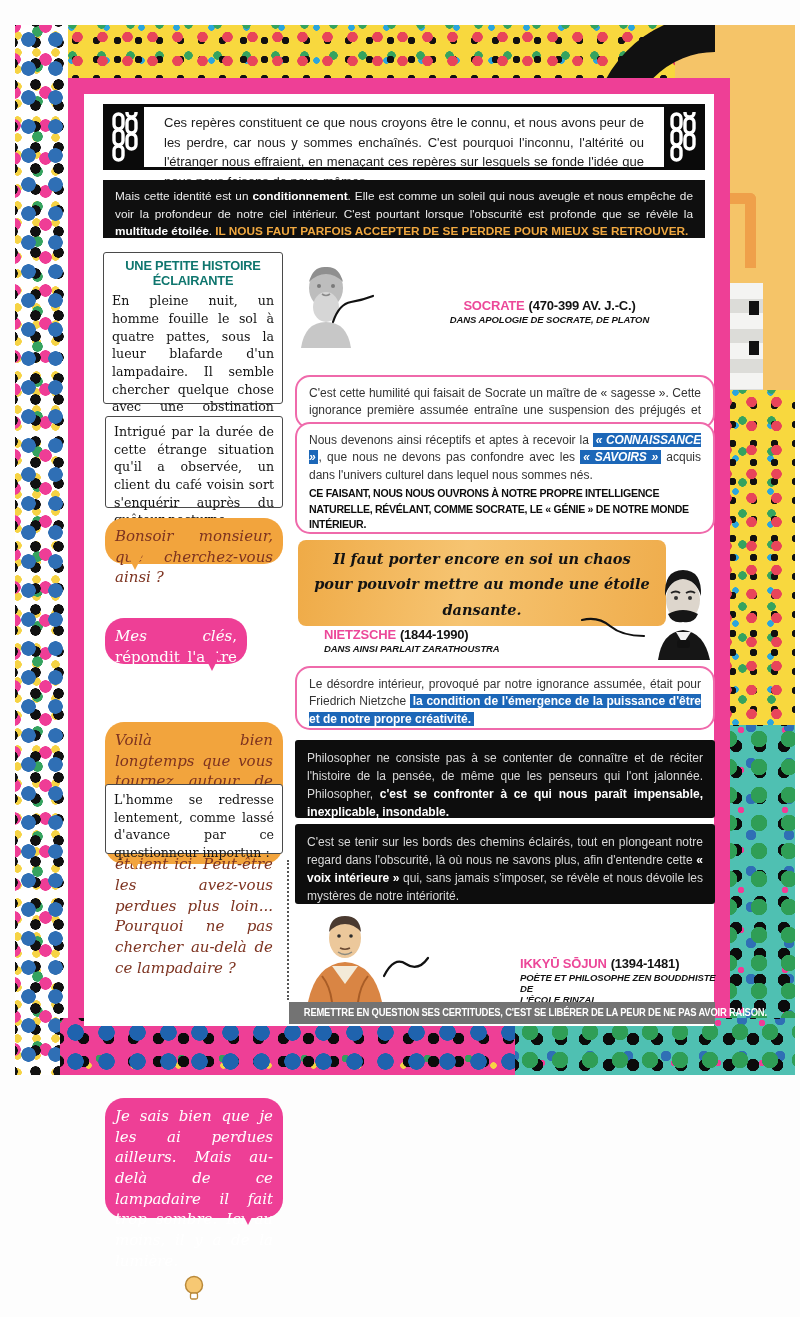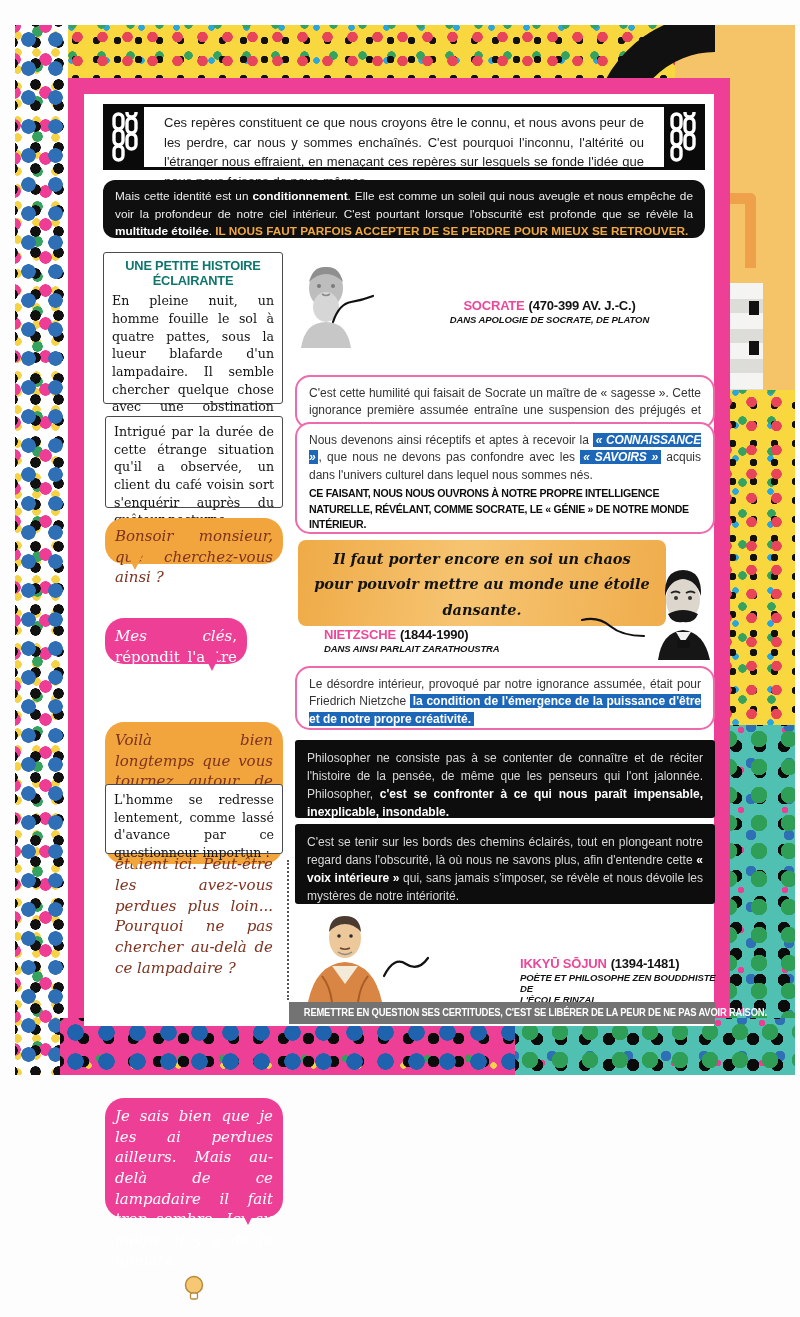--- a/index.html
+++ b/index.html
@@ -50,21 +50,21 @@
   .fragment{background:repeating-linear-gradient(180deg,#f4f4f2 0 16px,#dcdcd8 16px 30px);}
 
   
   .chainbox{left:19px;top:10px;width:602px;height:66px;border:3.5px solid #0a0a0a;
             background:#fff;display:flex;box-sizing:border-box;}
   .chain-block{width:38px;background:#0a0a0a;display:flex;align-items:center;justify-content:center;flex:0 0 38px;}
   .chainbox .txt{flex:1;padding:6px 20px;font-size:13px;line-height:1.5;color:#1c1c1c;text-align:justify;}
 
   
   .band{left:19px;top:86px;width:602px;height:58px;background:#0f0f0f;color:#ececec;
-        padding:8px 12px;box-sizing:border-box;font-size:11.8px;line-height:1.5;text-align:justify;border-radius:12px;}
+        padding:8px 12px;box-sizing:border-box;font-size:11.8px;line-height:1.5;text-align:justify;}
   .band b{color:#ffffff;}
   .band .emph{color:#f0a840;font-weight:bold;}
 
   
   .sketch{border:1.6px solid #4a4a4a;border-radius:3px;background:#fff;box-sizing:border-box;
           padding:6px 8px;font-family:"DejaVu Serif",serif;font-size:12.6px;line-height:1.4;
           color:#141414;text-align:justify;}
   .story-title{font-family:"Liberation Sans",sans-serif;color:#0f766e;font-weight:bold;
           font-size:12.8px;line-height:1.15;text-align:center;letter-spacing:-.2px;margin-bottom:4px;}
   .bubble{border-radius:19px;padding:8px 10px;box-sizing:border-box;position:relative;

